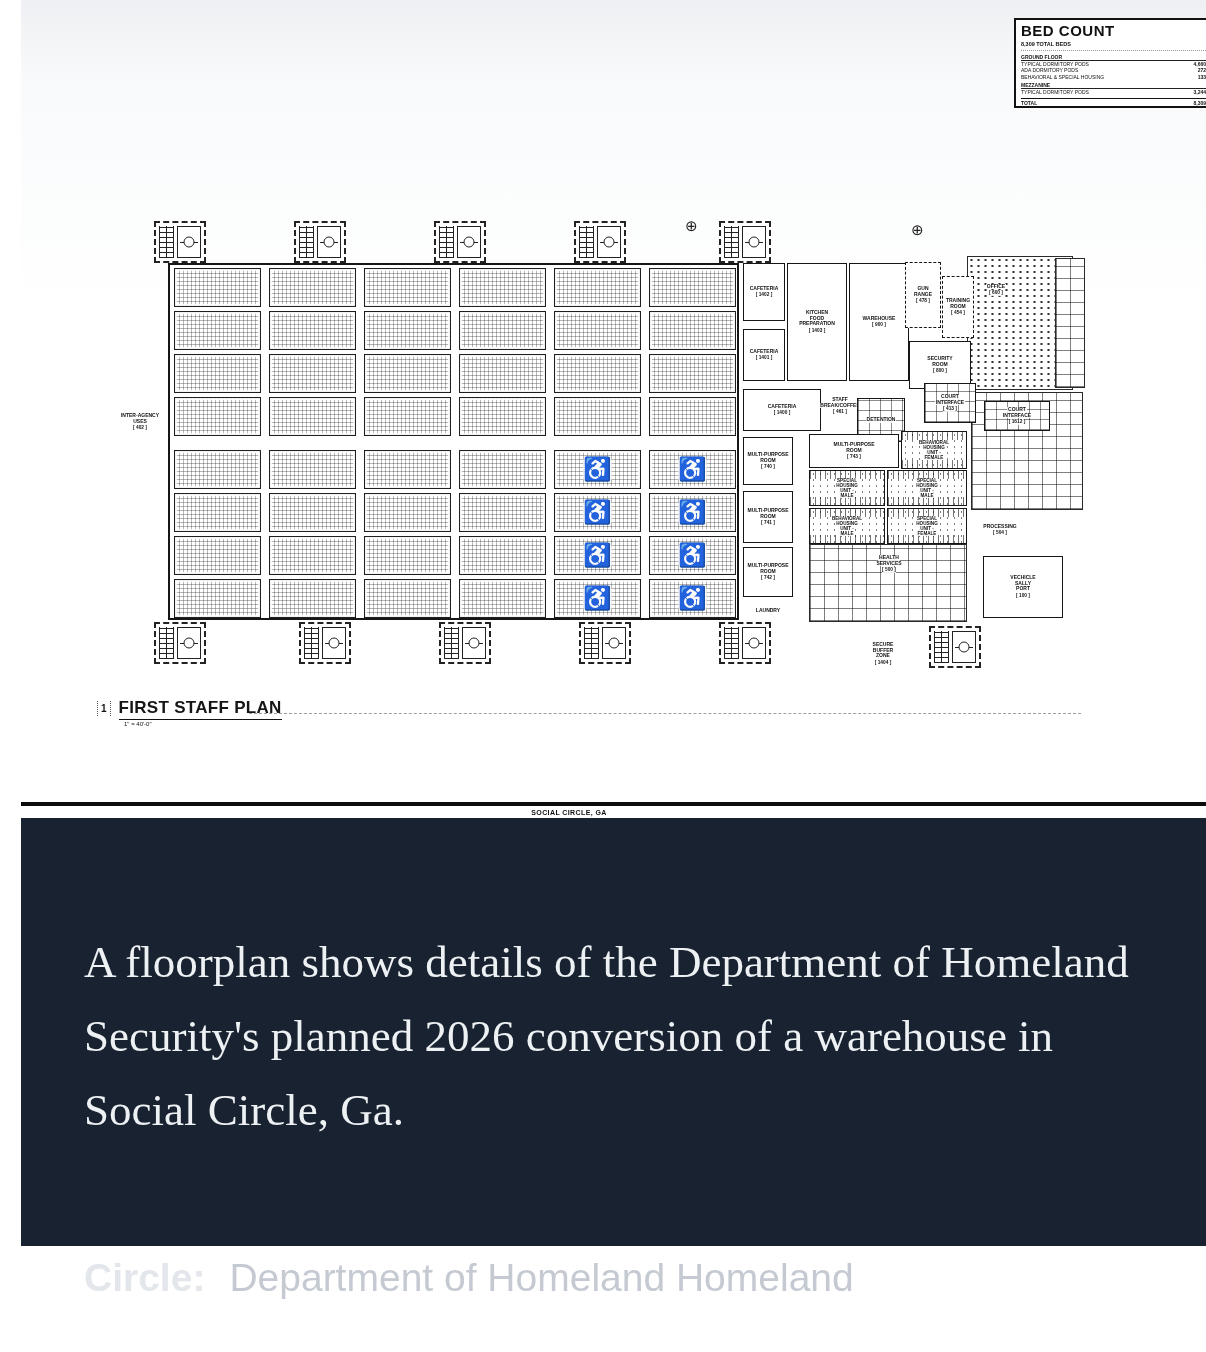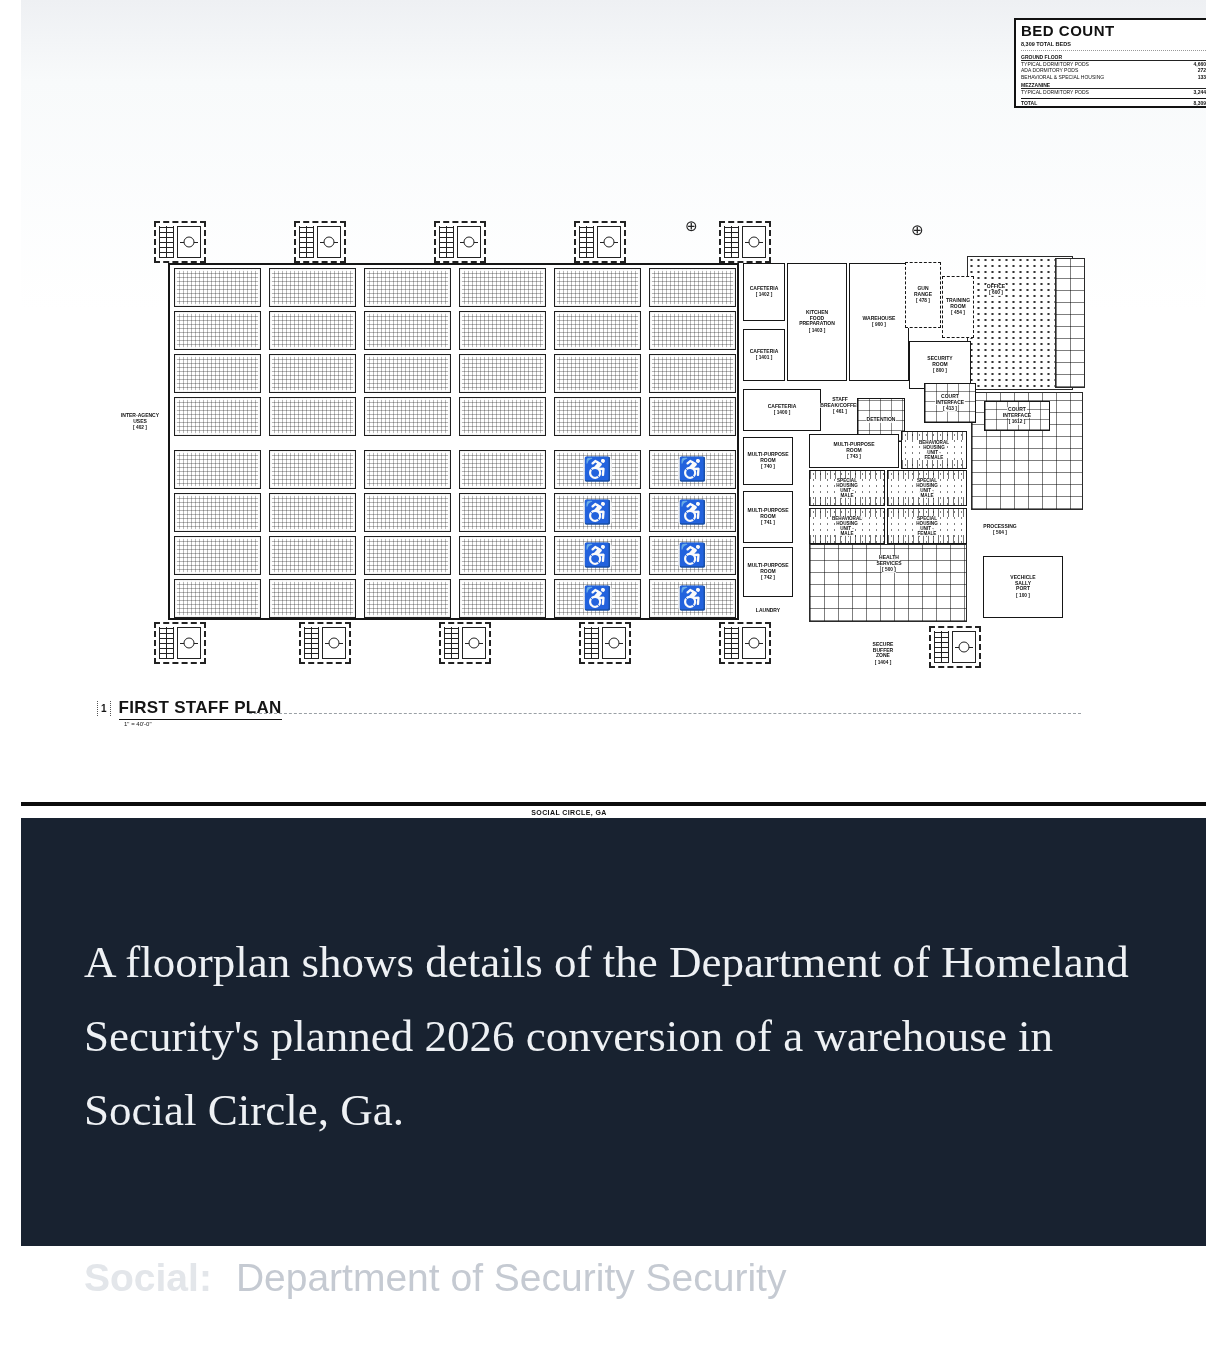--- a/index.html
+++ b/index.html
@@ -416,17 +416,17 @@
     </div>
     <div id="scale-line"></div>
 
     <div id="divider-bar"></div>
     <div id="plan-location">SOCIAL CIRCLE, GA</div>
   </div>
 
   <div id="caption-panel" style="background: rgb(24, 34, 48);">
     <div id="caption-text" style="color: rgb(238, 241, 244);">A floorplan shows details of the Department of Homeland Security's planned 2026 conversion of a warehouse in Social Circle, Ga.</div>
     <div id="credit-line">
-      <span id="credit-label" style="color: rgb(227, 230, 234);">Social:</span><span id="credit-value" style="color: rgb(197, 202, 210);">Department of Security Security</span>
+      <span id="credit-label" style="color: rgb(227, 230, 234);">Circle:</span><span id="credit-value" style="color: rgb(197, 202, 210);">Department of Homeland Homeland</span>
     </div>
   </div>
 
 </div>
 
 </body></html>

